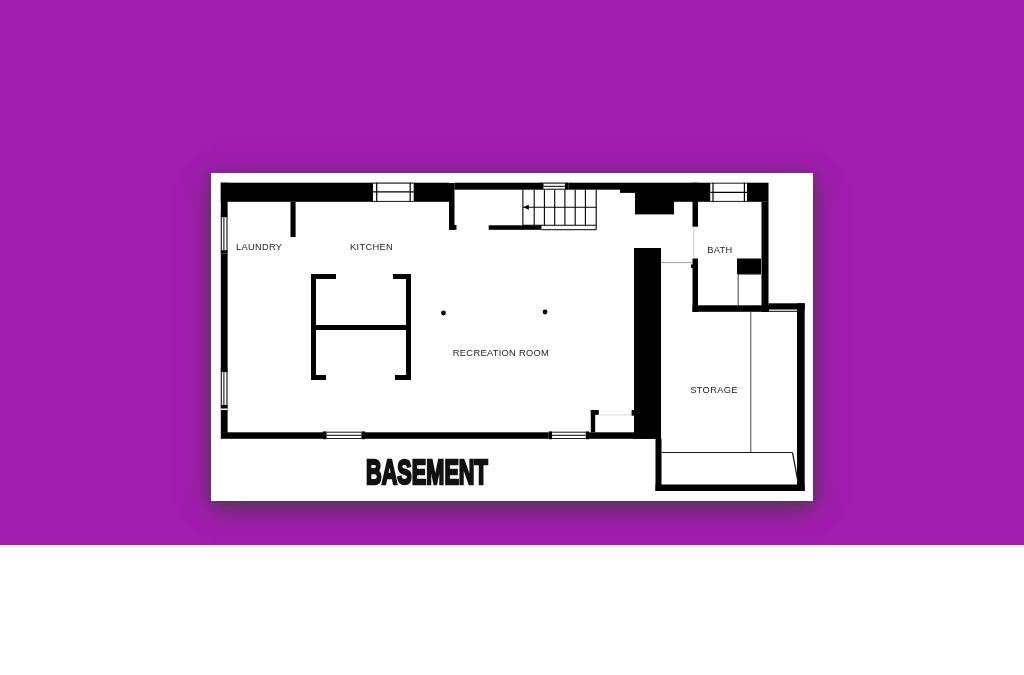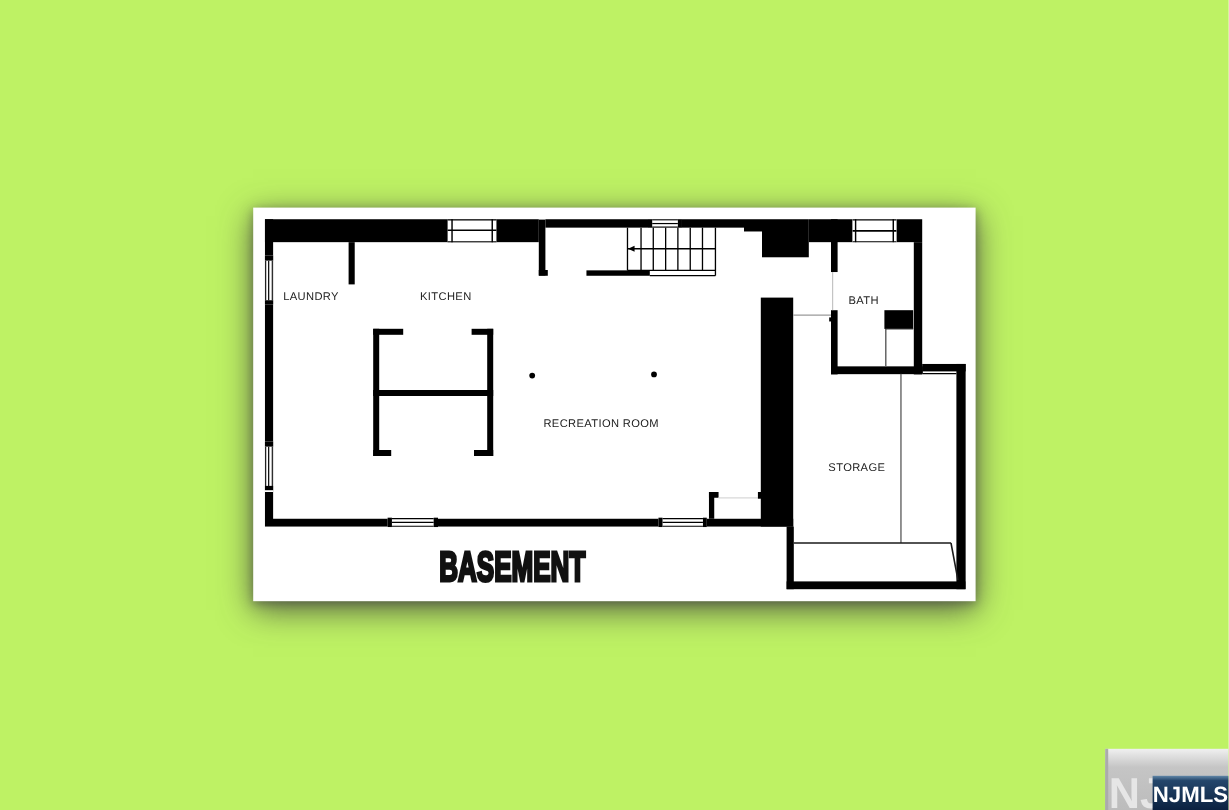--- a/index.html
+++ b/index.html
@@ -1,16 +1,16 @@
 <!DOCTYPE html>
 <html><head>
 <meta charset="utf-8">
 <style>
   html,body{margin:0;padding:0;background:#ffffff;}
-  #canvas{position:relative;width:1024px;height:675px;background:#bef264;overflow:hidden;
+  #canvas{position:relative;width:1024px;height:545px;background:#a21caf;overflow:hidden;
           font-family:"Liberation Sans", sans-serif;}
   #page{position:absolute;left:211px;top:173px;width:602px;height:328px;background:#ffffff;
         box-shadow:0 7px 26px rgba(60,60,60,0.78), 0 2px 8px rgba(70,70,70,0.50);}
   svg{position:absolute;left:0;top:0;}
   .lbl{font-family:"Liberation Sans",sans-serif;fill:#1c1c1c;font-size:9.3px;letter-spacing:0.3px;}
 </style>
 </head>
 <body>
 <div id="canvas">
 

